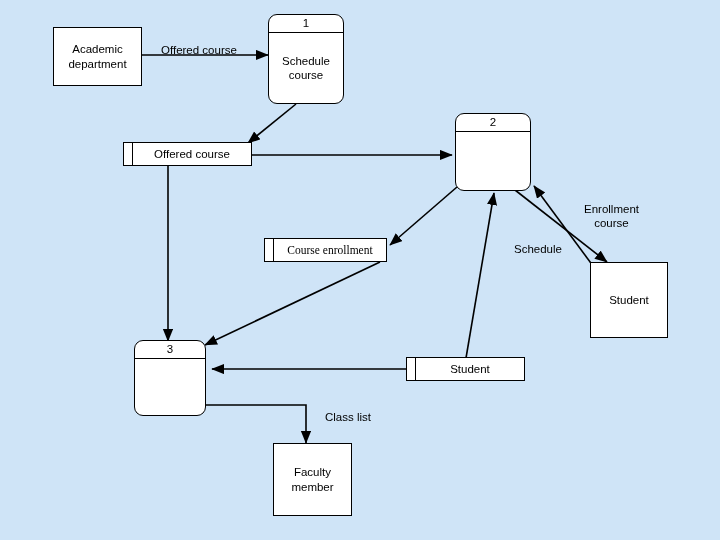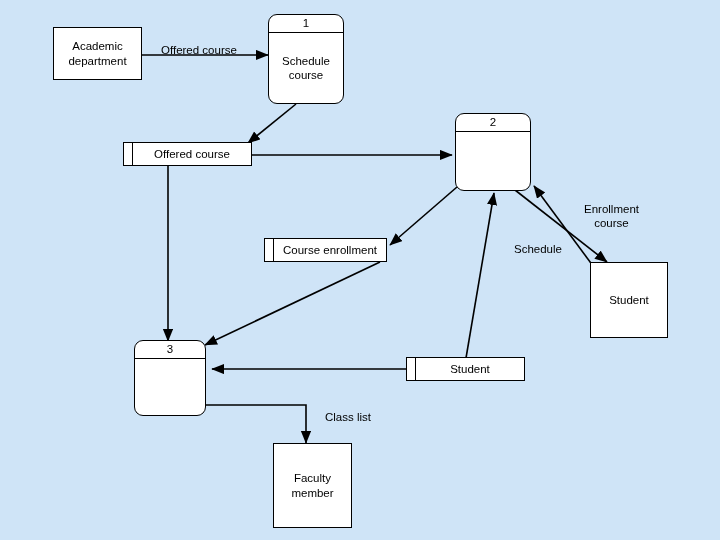--- a/index.html
+++ b/index.html
@@ -122,21 +122,21 @@
 
     <line x1="380" y1="262" x2="205" y2="345" stroke="#000000" stroke-width="1.6" marker-end="url(#arrow)"></line>
 
     <line x1="406" y1="369" x2="212" y2="369" stroke="#000000" stroke-width="1.6" marker-end="url(#arrow)"></line>
 
     <line x1="168" y1="166" x2="168" y2="341" stroke="#000000" stroke-width="1.6" marker-end="url(#arrow)"></line>
 
     <path d="M206,405 L306,405 L306,443" fill="none" stroke="#000000" stroke-width="1.6" marker-end="url(#arrow)"></path>
   </svg>
 
-  <div class="node entity" style="left:53px; top:27px; width:89px; height:53px;text-align:center;">
+  <div class="node entity" style="left:53px; top:27px; width:89px; height:59px;text-align:center;">
     <span style="white-space:pre-line;">Academic
 department</span>
   </div>
 
   <div class="node process" style="left:268px; top:14px; width:76px; height:90px;">
     <div class="pnum">1</div>
     <div class="plabel" style="white-space:pre-line;">Schedule
 course</div>
   </div>
 
@@ -145,31 +145,31 @@
   </div>
 
   <div class="node process" style="left:134px; top:340px; width:72px; height:76px;">
     <div class="pnum">3</div>
   </div>
 
   <div class="node entity" style="left:590px; top:262px; width:78px; height:76px;">
     <span>Student</span>
   </div>
 
-  <div class="node entity" style="left:273px; top:443px; width:79px; height:85px;">
+  <div class="node entity" style="left:273px; top:443px; width:79px; height:73px;">
     <span style="white-space:pre-line;">Faculty
 member</span>
   </div>
 
   <div class="store" style="left:123px; top:142px; width:129px; height:24px;">
     <div class="store-tab"></div>
     <div class="store-label">Offered course</div>
   </div>
 
-  <div class="store" style="left:264px; top:238px; width:123px; height:24px;">
+  <div class="store" style="left:264px; top:238px; width:123px; height:24px;font-family:Liberation Serif, serif;">
     <div class="store-tab"></div>
     <div class="store-label">Course enrollment</div>
   </div>
 
   <div class="store" style="left:406px; top:357px; width:119px; height:24px;">
     <div class="store-tab"></div>
     <div class="store-label">Student</div>
   </div>
 
   <div class="flow-label" style="left:161px; top:44px;">Offered course</div>

